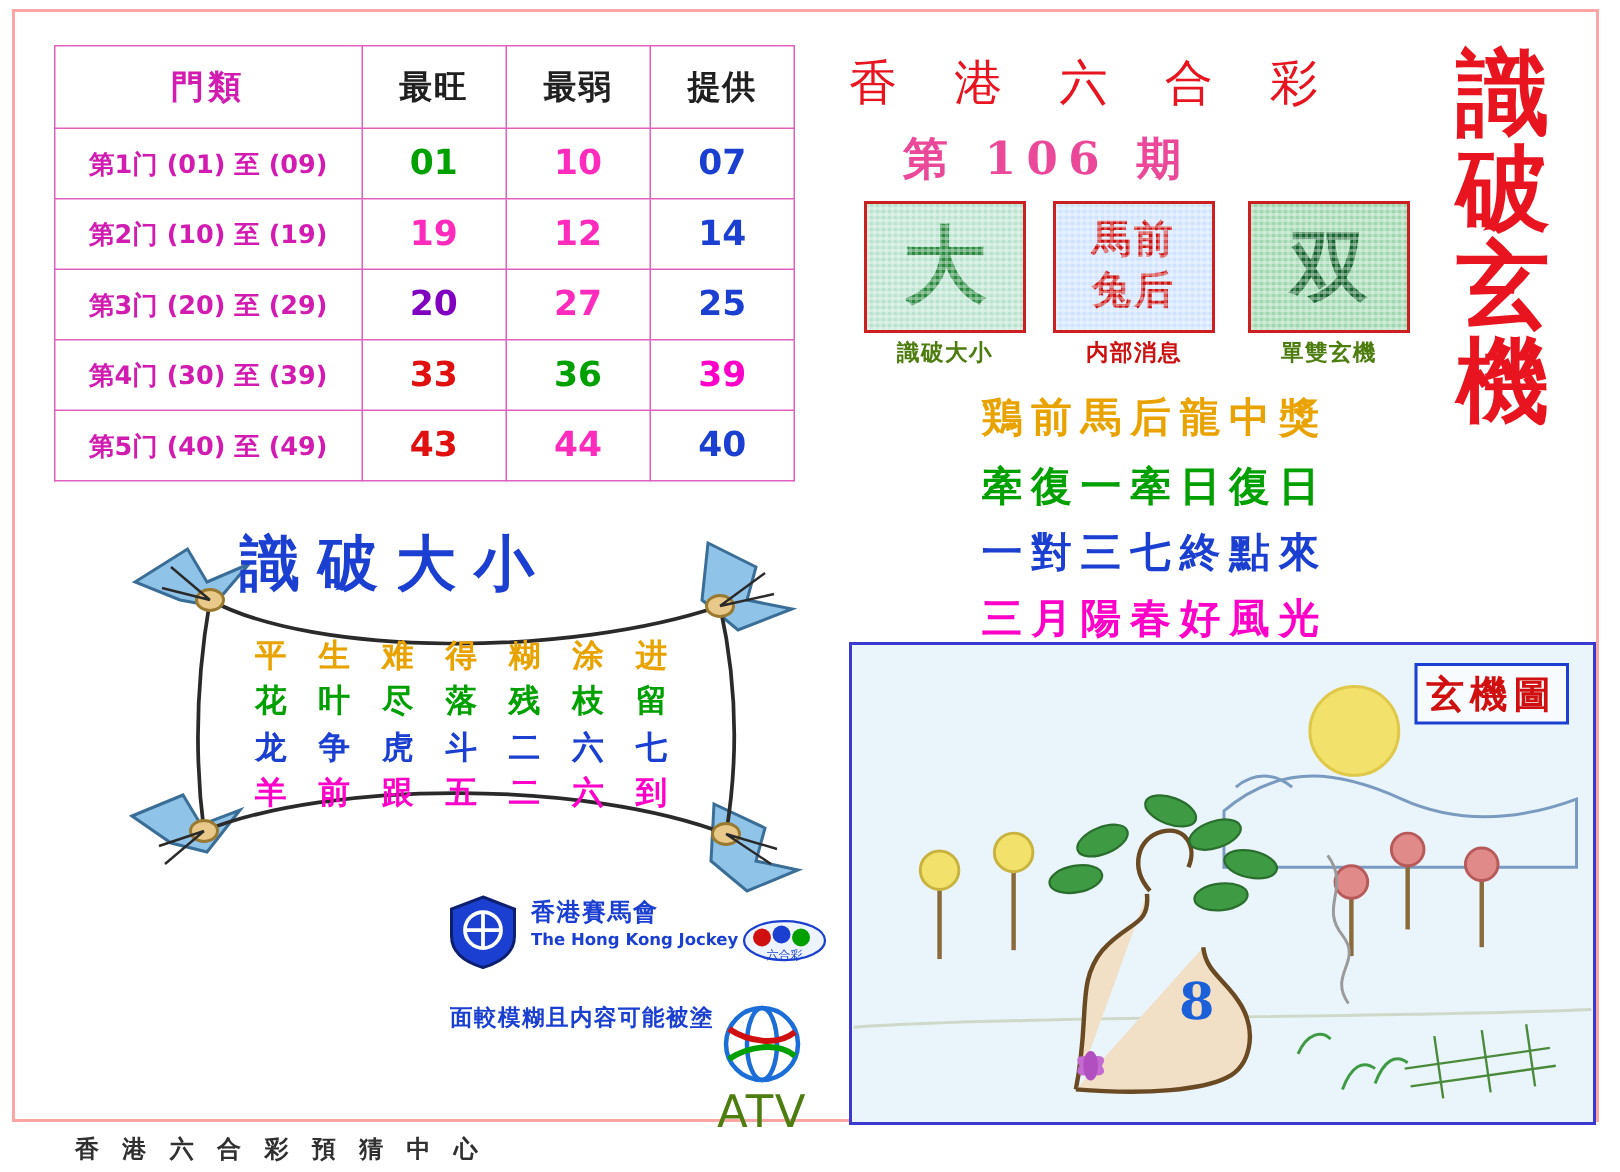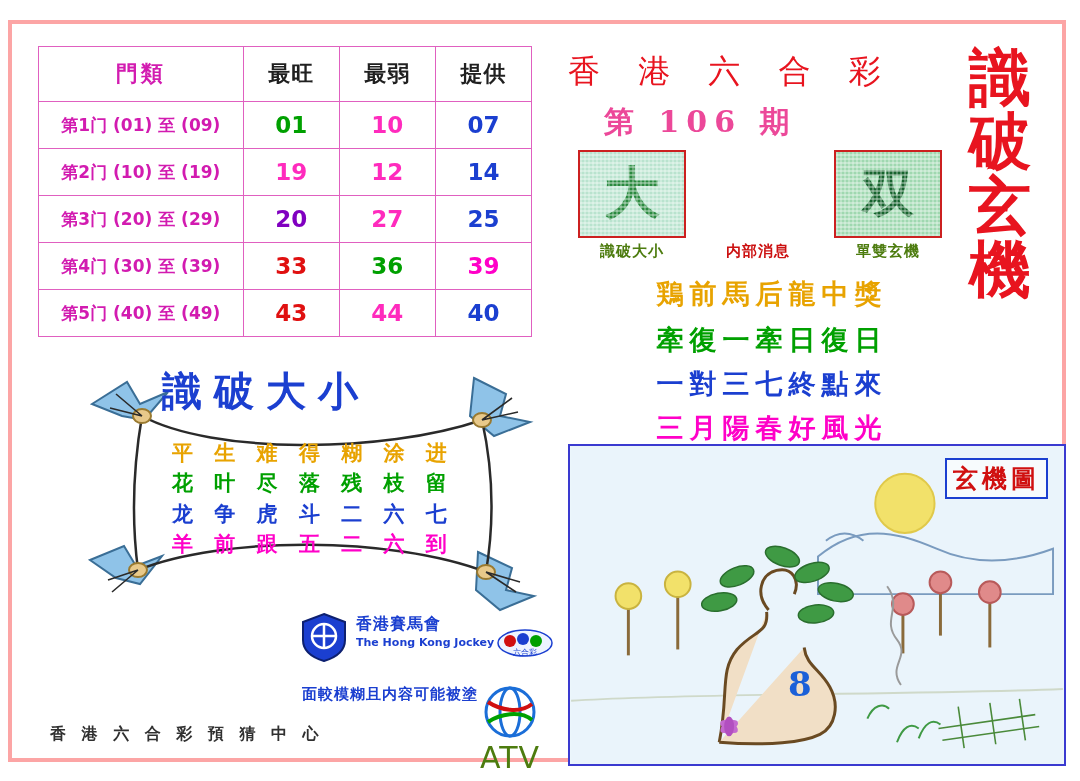--- a/index.html
+++ b/index.html
@@ -16,24 +16,24 @@
   }
   .page {
     position: absolute;
     left: 0; top: 0;
     width: 1080px;
     height: 781px;
     background: #ffffff;
   }
   .frame {
     position: absolute;
-    left: 8px; top: 20px;
+    left: 8px; top: 6px;
     width: 1058px;
     height: 742px;
-    border: 4px solid #fca5a5;
+    border: 2px solid #fca5a5;
     box-sizing: border-box;
     background: #fff;
   }
   
   .num-table {
     position: absolute;
     left: 26px; top: 22px;
     border-collapse: collapse;
     width: 494px;
     background: #fff;
@@ -286,21 +286,21 @@
   .panel-num {
     position: absolute;
     left: 218px; top: 218px;
     font-size: 34px;
     font-weight: bold;
     color: #1b60d8;
     font-family: "DejaVu Serif", "Liberation Serif", serif;
   }
   .footer {
     position: absolute;
-    left: 50px; top: 724px;
+    left: 50px; top: 756px;
     font-size: 16px;
     font-weight: bold;
     color: #303030;
     letter-spacing: 5px;
   }
 </style>
 </head>
 <body>
 
 <div class="page">
@@ -356,20 +356,27 @@
       <span>機</span>
     </div>
 
     <div class="pic-row">
       <div class="pic-box b1">
         <div class="pic-glyph">大</div>
         <div class="noise"></div>
       </div>
       <div class="pic-cap c1">識破大小</div>
 
+      <div class="pic-box b2">
+        <div class="b2-inner">
+          <span>馬前</span>
+          <span>兔后</span>
+        </div>
+        <div class="noise"></div>
+      </div>
       <div class="pic-cap c2">内部消息</div>
 
       <div class="pic-box b3">
         <div class="pic-glyph">双</div>
         <div class="noise"></div>
       </div>
       <div class="pic-cap c3">單雙玄機</div>
     </div>
 
     <div class="rhyme r1" style="color:#e8a300">鶏前馬后龍中獎</div>

